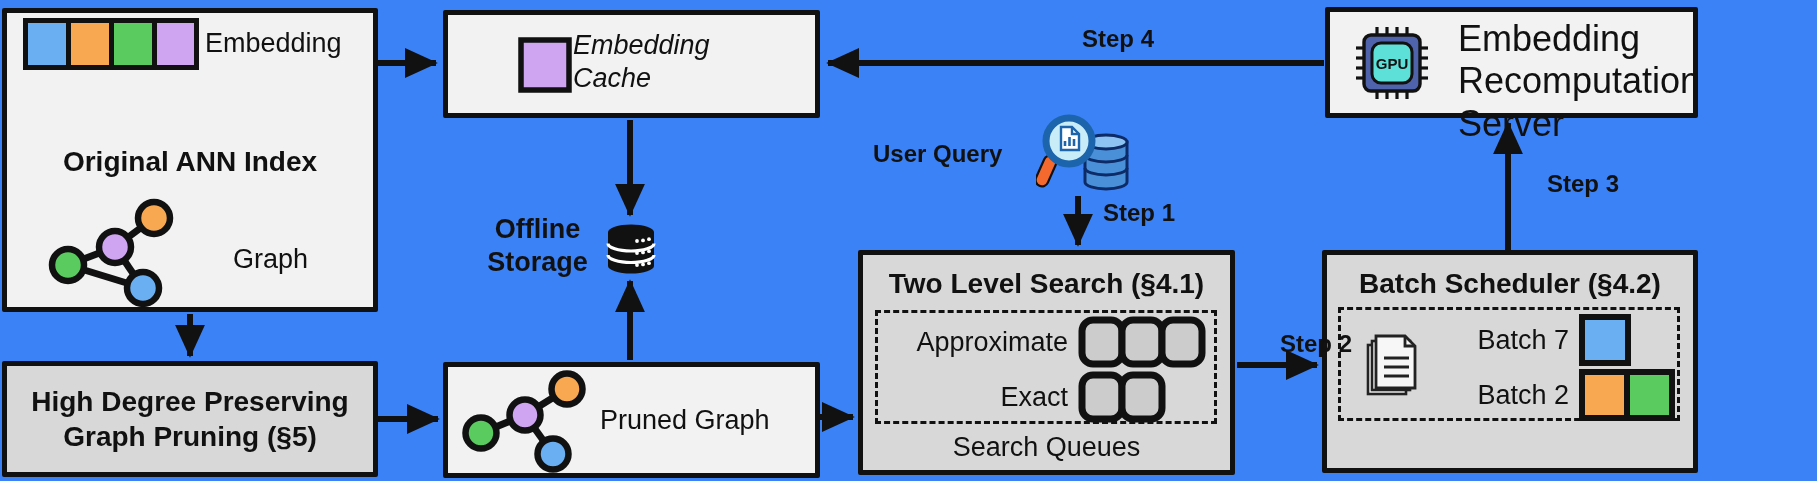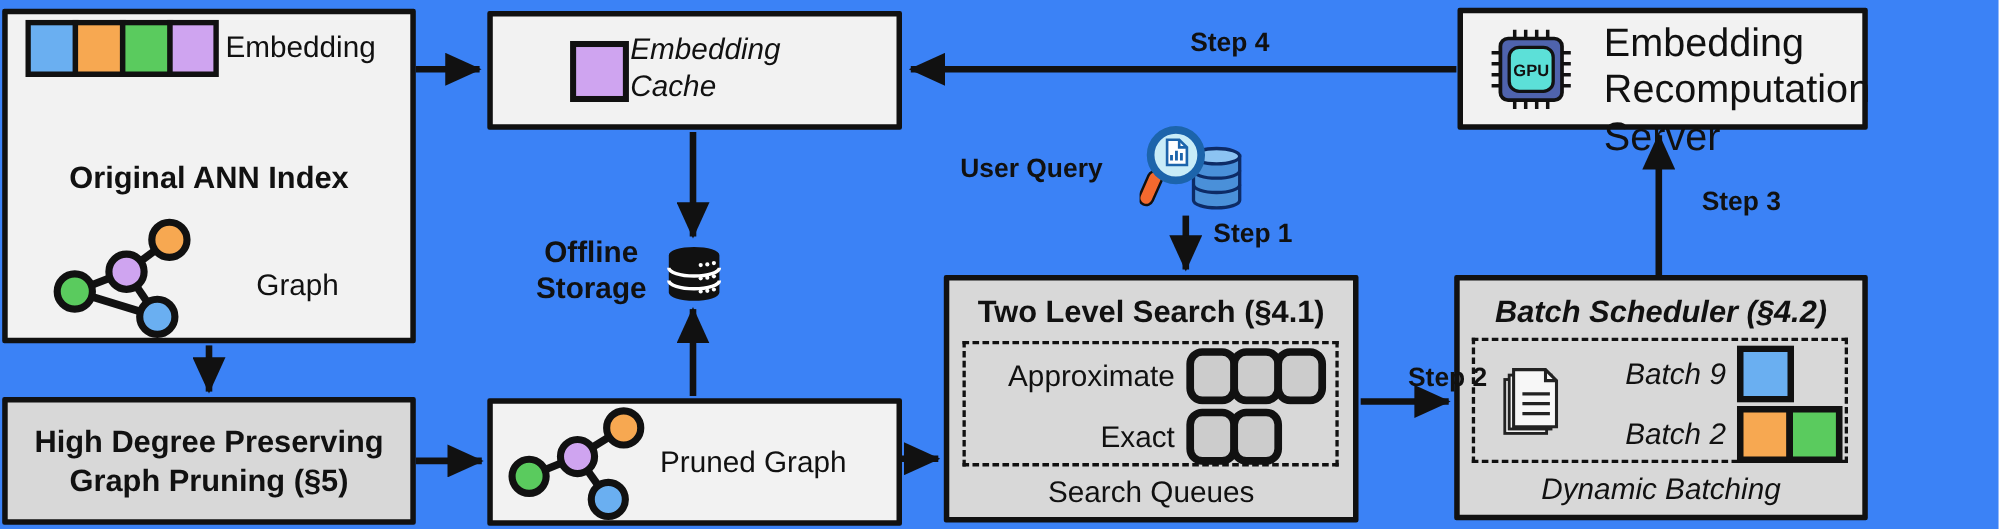--- a/index.html
+++ b/index.html
@@ -156,51 +156,50 @@
         <div class="rlabel" style="width:200px;">Exact</div>
         <svg width="90" height="52" viewBox="0 0 90 52">
           <rect x="4" y="4" width="40" height="44" rx="11" stroke="#111" stroke-width="7" fill="#cccccc"></rect>
           <rect x="44" y="4" width="40" height="44" rx="11" stroke="#111" stroke-width="7" fill="#cccccc"></rect>
         </svg>
       </div>
     </div>
     <div class="lbl center" style="left:0;top:176px;width:100%;font-size:27px;">Search Queues</div>
   </div>
 
-  <div class="box fill-gray" style="left:1322px;top:250px;width:376px;height:223px;font-style:italic;">
+  <div class="box fill-gray" style="left:1322px;top:250px;width:376px;height:223px;">
     <div class="lbl bold center" style="left:0;top:12px;width:100%;font-size:28px;">Batch Scheduler (§4.2)</div>
     <div class="dashed" style="left:11px;top:52px;width:342px;height:114px;">
       <svg style="position:absolute;left:20px;top:20px;" width="64" height="70" viewBox="0 0 64 70">
         <g fill="#f7f7f7" stroke="#222" stroke-width="2.6">
           <rect x="7" y="15" width="38" height="49"></rect>
           <rect x="11" y="11" width="38" height="49"></rect>
         </g>
         <path d="M15,6 h29 l10,10 v42 h-39 z" fill="#f7f7f7" stroke="#222" stroke-width="2.8"></path>
         <path d="M44,6 v10 h10" fill="none" stroke="#222" stroke-width="2.8"></path>
         <g stroke="#222" stroke-width="3">
           <line x1="23" y1="28" x2="48" y2="28"></line>
           <line x1="23" y1="37" x2="48" y2="37"></line>
           <line x1="23" y1="46" x2="48" y2="46"></line>
         </g>
       </svg>
       <div class="qrow" style="position:absolute;left:0;top:4px;">
-        <div class="rlabel" style="width:238px;">Batch 9</div>
+        <div class="rlabel" style="width:238px;">Batch 7</div>
         <svg width="52" height="52" viewBox="0 0 52 52">
           <rect x="3" y="3" width="46" height="46" stroke="#111" stroke-width="6" fill="#6aaff1"></rect>
         </svg>
       </div>
       <div class="qrow" style="position:absolute;left:0;top:59px;">
         <div class="rlabel" style="width:238px;">Batch 2</div>
         <svg width="97" height="52" viewBox="0 0 97 52">
           <rect x="3" y="3" width="45" height="46" stroke="#111" stroke-width="6" fill="#f7a851"></rect>
           <rect x="48" y="3" width="45" height="46" stroke="#111" stroke-width="6" fill="#5acb5e"></rect>
         </svg>
       </div>
     </div>
-    <div class="lbl center" style="left:0;top:174px;width:100%;font-size:27px;">Dynamic Batching</div>
   </div>
 
   <div class="box fill-gray" style="left:2px;top:361px;width:376px;height:116px;display:flex;align-items:center;justify-content:center;">
     <div class="bold center" style="font-size:28px;line-height:1.25;width:340px;">High Degree Preserving Graph Pruning (§5)</div>
   </div>
 
   <div class="box fill-light" style="left:443px;top:362px;width:377px;height:116px;">
     <svg style="position:absolute;left:12px;top:2px;" width="132" height="104" viewBox="0 0 132 104">
       <g stroke="#111" stroke-width="7">
         <line x1="65" y1="46" x2="107" y2="20"></line>

